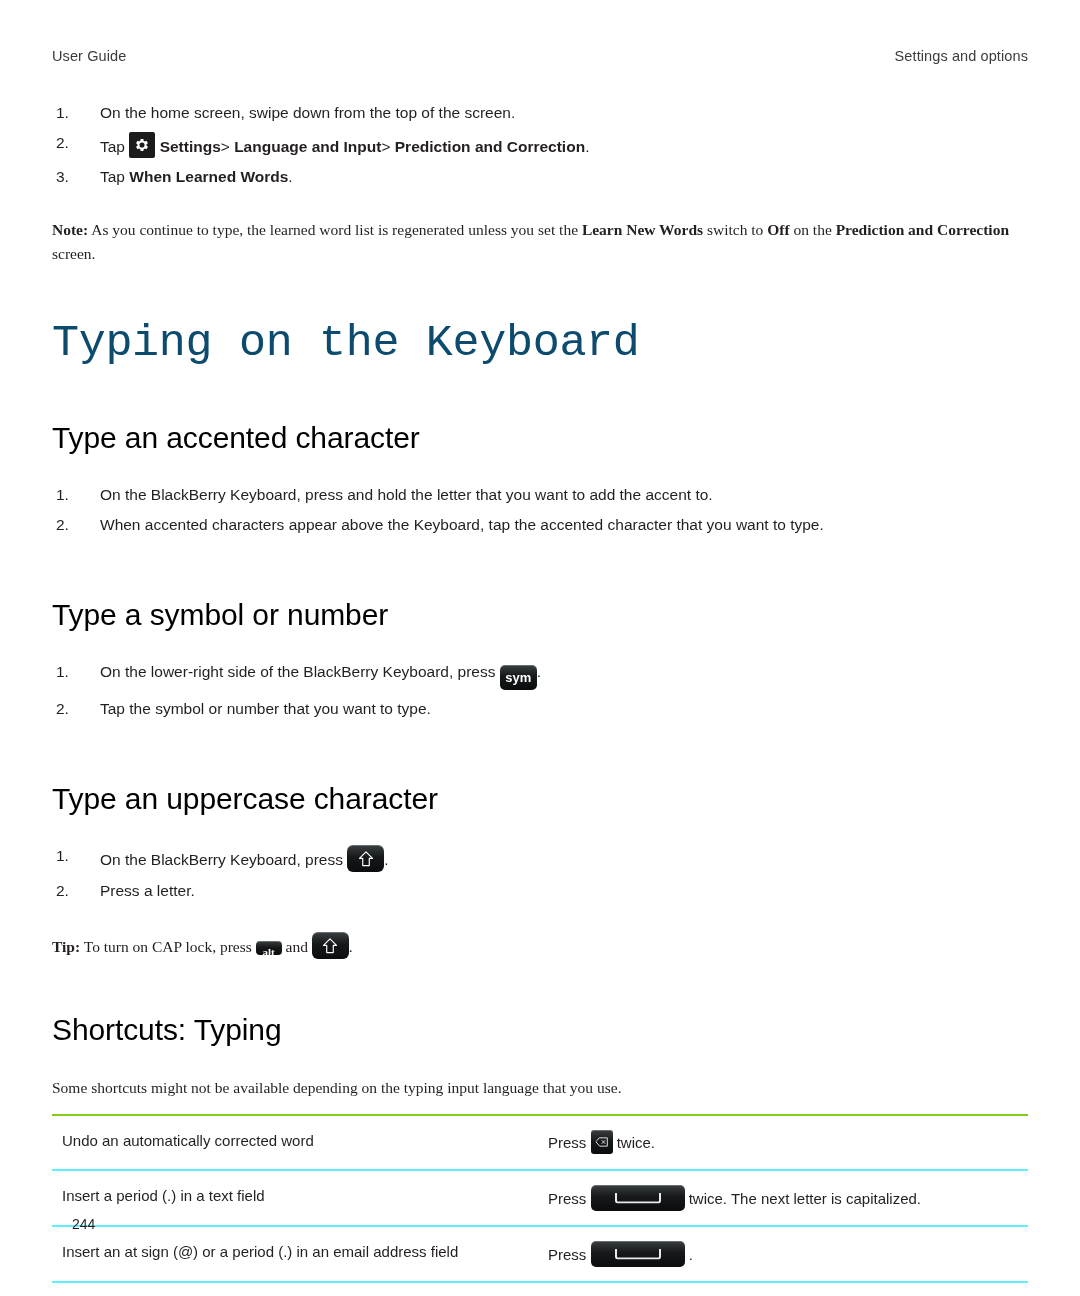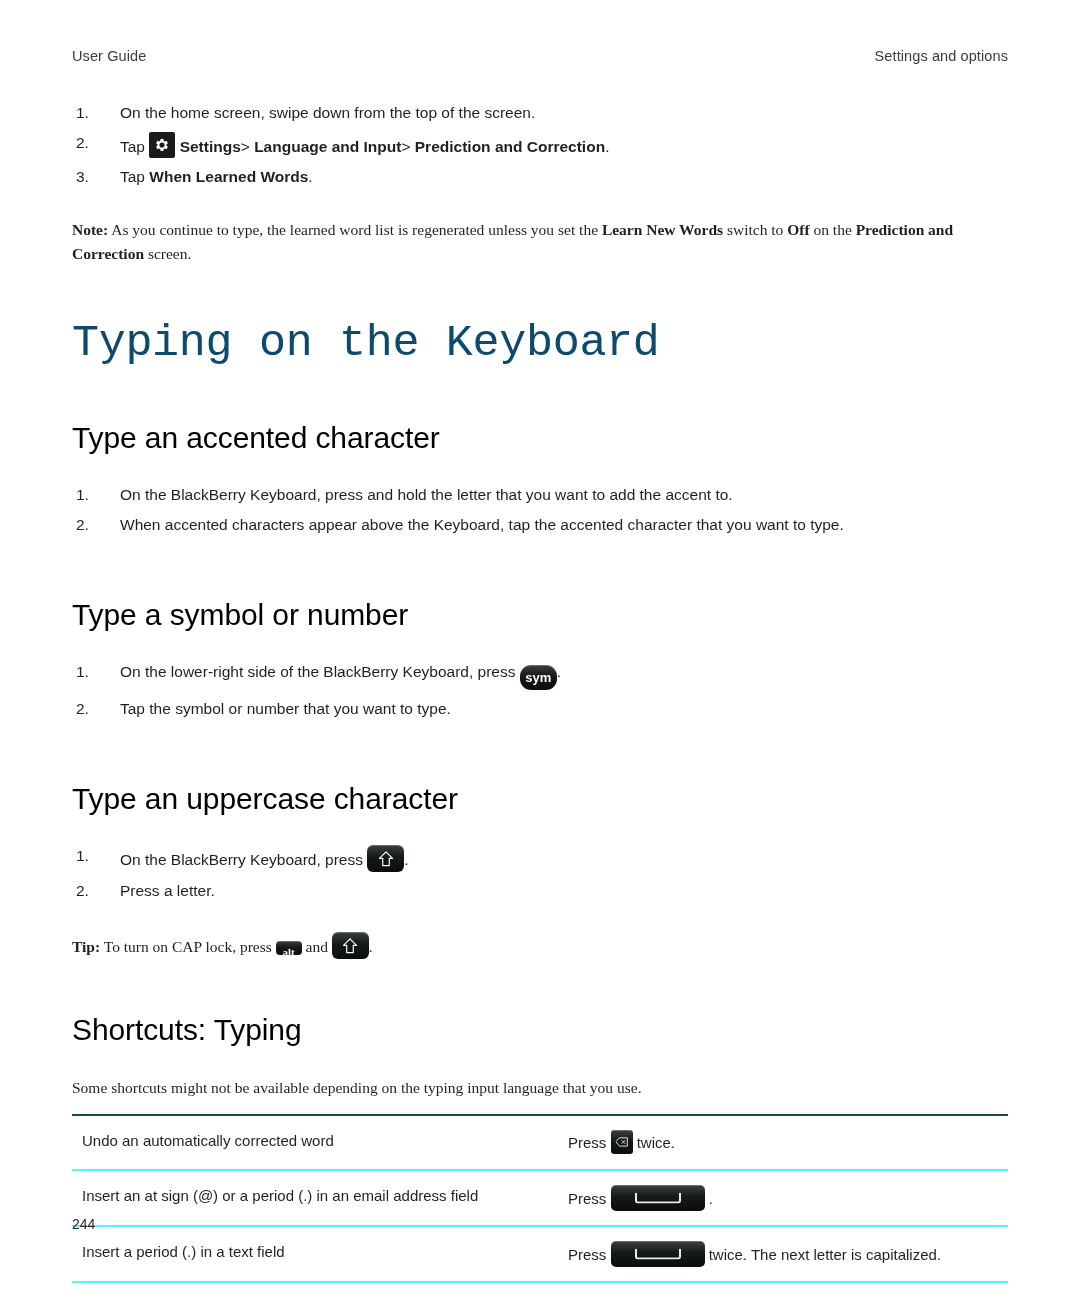--- a/index.html
+++ b/index.html
@@ -13,21 +13,21 @@
     font-family: "Liberation Sans", sans-serif;
     color: #231f20;
     position: relative;
     overflow: hidden;
   }
   .page {
     position: relative;
     width: 1080px;
     height: 1296px;
     box-sizing: border-box;
-    padding: 0 72px;
+    padding: 0 52px;
   }
 
   
   .runhead {
     display: flex;
     justify-content: space-between;
     align-items: baseline;
     font-size: 14.5px;
     color: #3b3b3b;
     padding-top: 48px;
@@ -95,21 +95,21 @@
     vertical-align: -5px;
     background: linear-gradient(180deg, #3a3f41 0%, #16191a 45%, #0a0c0d 100%);
     border-radius: 4px;
     color: #ffffff;
     text-align: center;
     box-shadow: inset 0 1px 0 rgba(255,255,255,.25);
   }
   .key-sym {
     width: 37px; height: 25px; line-height: 25px;
     font-size: 13px; font-weight: bold;
-    border-radius: 11px;
+    border-radius: 5px;
   }
   .key-alt {
     width: 26px; height: 14px; line-height: 23px;
     font-size: 11px; font-weight: bold;
     border-radius: 4px;
     vertical-align: -4px;
   }
   .key-shift {
     width: 37px; height: 27px;
     border-radius: 6px;
@@ -149,21 +149,21 @@
   }
   .gear-icon svg { position:absolute; left:50%; top:50%; transform:translate(-50%,-50%); }
 
   
   table.shortcuts {
     width: 100%;
     border-collapse: collapse;
     margin-top: 14px;
   }
   table.shortcuts td {
-    border-top: 2px solid #14532d;
+    border-top: 2px solid #84cc16;
     border-bottom: 2px solid #5fefff;
     padding: 14px 0 14px 10px;
     font-size: 15px;
     line-height: 1.5;
     vertical-align: top;
     color: #231f20;
   }
   table.shortcuts tr td:first-child { width: 476px; }
   table.shortcuts tr + tr td { border-top: none; }
 
@@ -326,36 +326,36 @@
           <span class="key key-del">
             <svg width="13" height="11" viewBox="0 0 22 16" fill="none" stroke="#e9eaea" stroke-width="1.6" stroke-linecap="round" stroke-linejoin="round" aria-hidden="true">
               <path d="M7 1 H20 V15 H7 L1 8 Z"></path>
               <path d="M11 5.5 L16 10.5 M16 5.5 L11 10.5"></path>
             </svg>
           </span>
           <span>twice.</span>
         </td>
       </tr>
       <tr>
+        <td>Insert a period (.) in a text field</td>
+        <td>
+          <span>Press</span>
+          <span class="key key-space"><span class="bar"></span></span>
+          <span>twice. The next letter is capitalized.</span>
+        </td>
+      </tr>
+      <tr>
         <td>Insert an at sign (@) or a period (.) in an email address field</td>
         <td>
           <span>Press</span>
           <span class="key key-space"><span class="bar"></span></span>
           <span>.</span>
         </td>
       </tr>
       <tr>
-        <td>Insert a period (.) in a text field</td>
-        <td>
-          <span>Press</span>
-          <span class="key key-space"><span class="bar"></span></span>
-          <span>twice. The next letter is capitalized.</span>
-        </td>
-      </tr>
-      <tr>
         <td>Capitalize a letter</td>
         <td>Press and hold the letter key until the capitalized letter appears.</td>
       </tr>
     </tbody>
   </table>
 
   <div class="folio">244</div>
 
 </div>
 

